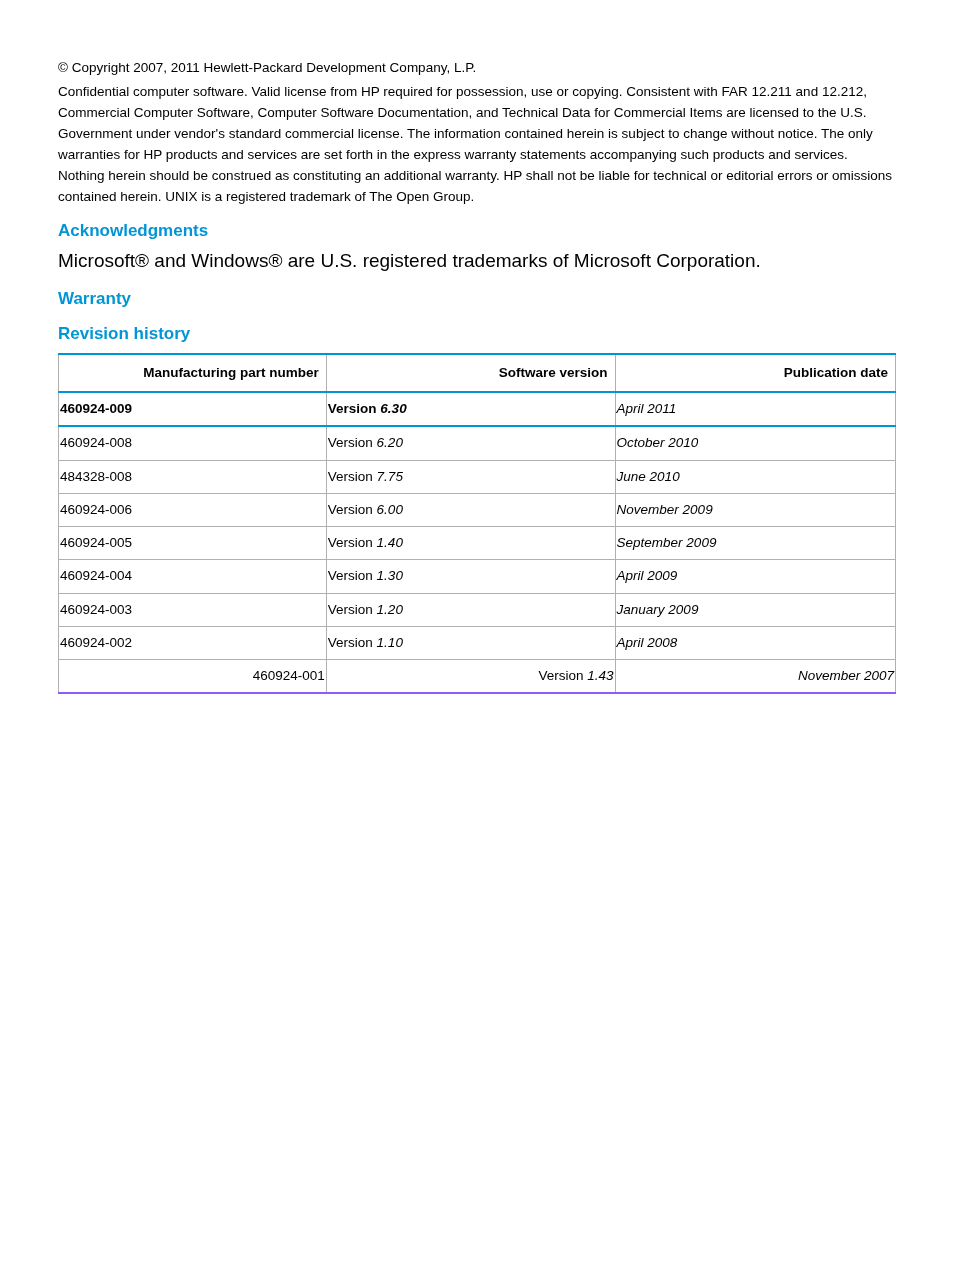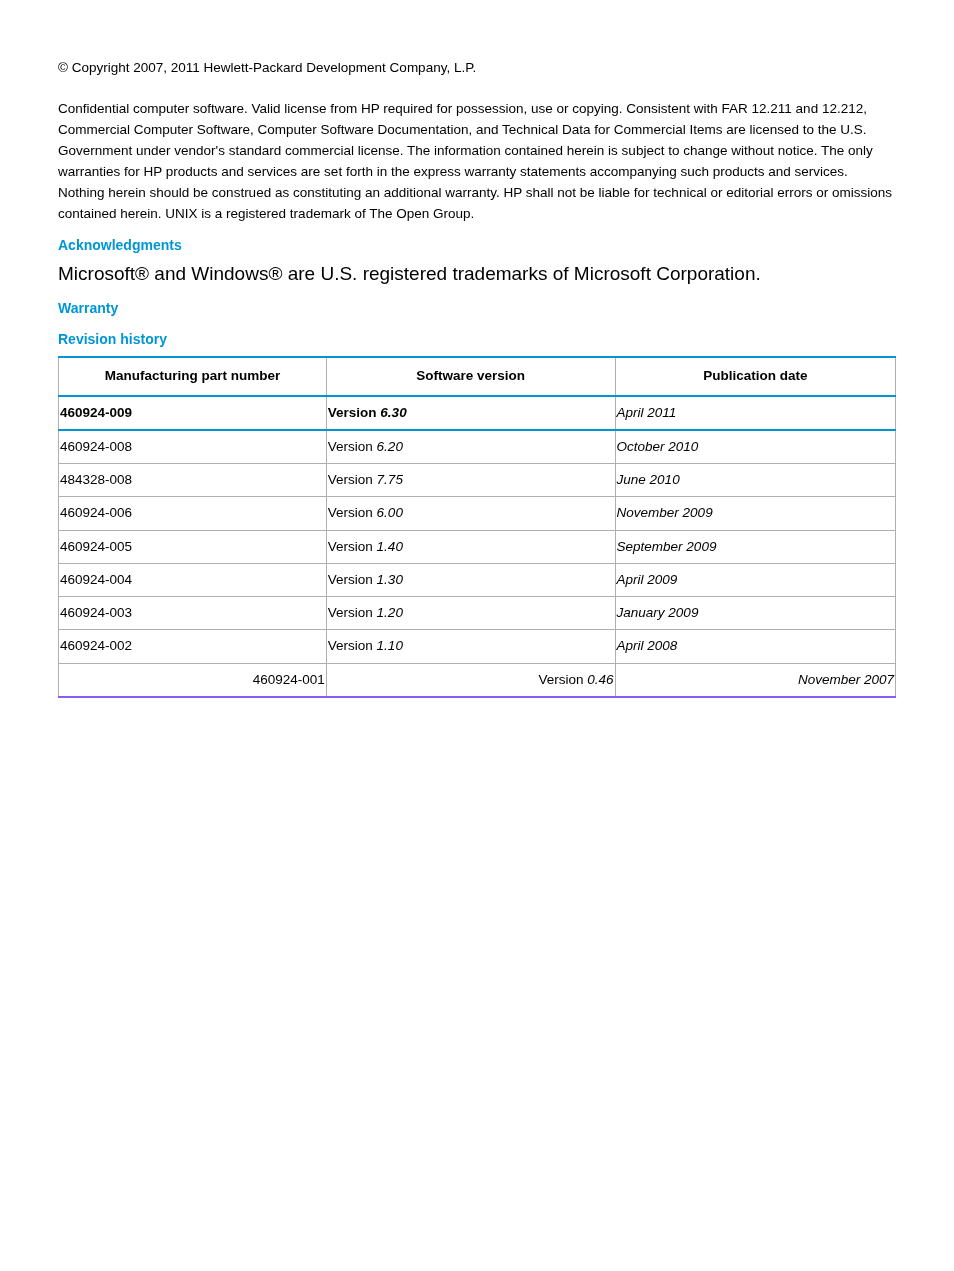--- a/index.html
+++ b/index.html
@@ -11,48 +11,48 @@
       font-family: Arial, Helvetica, sans-serif;
       background: #ffffff;
       color: #000000;
       padding: 58px 58px 58px 58px;
       font-size: 14px;
       line-height: 1.5;
       width: 954px;
     }
     .copyright {
       font-size: 13.5px;
-      margin-bottom: 21px;
+      margin-bottom: 4px;
     }
     .legal-text {
       font-size: 13.5px;
       line-height: 1.55;
       margin-bottom: 4px;
     }
     .section-heading {
       color: #0096d6;
-      font-size: 14px;
+      font-size: 17px;
       font-weight: bold;
       margin-top: 10px;
       margin-bottom: 4px;
     }
     .ack-text {
       font-size: 19px;
       margin-bottom: 4px;
     }
     table {
       width: 100%;
       border-collapse: collapse;
       margin-top: 6px;
     }
     thead tr {
       border-top: 2px solid #0096d6;
     }
     th {
-      text-align: center;
+      text-align: right;
       font-weight: bold;
       font-size: 13.5px;
       padding: 8px 7px;
       border-bottom: 1px solid #b0b0b0;
       border-left: 1px solid #b0b0b0;
       border-right: 1px solid #b0b0b0;
     }
     th:first-child {
       border-left: 1px solid #b0b0b0;
     }
@@ -164,17 +164,17 @@
         <td><span class="version-label">Version </span><span class="version-number">1.20</span></td>
         <td class="date-cell">January 2009</td>
       </tr>
       <tr>
         <td>460924-002</td>
         <td><span class="version-label">Version </span><span class="version-number">1.10</span></td>
         <td class="date-cell">April 2008</td>
       </tr>
       <tr>
         <td>460924-001</td>
-        <td><span class="version-label">Version </span><span class="version-number">0.46</span></td>
+        <td><span class="version-label">Version </span><span class="version-number">1.43</span></td>
         <td class="date-cell">November 2007</td>
       </tr>
     </tbody>
 </table>
 
 </body></html>

